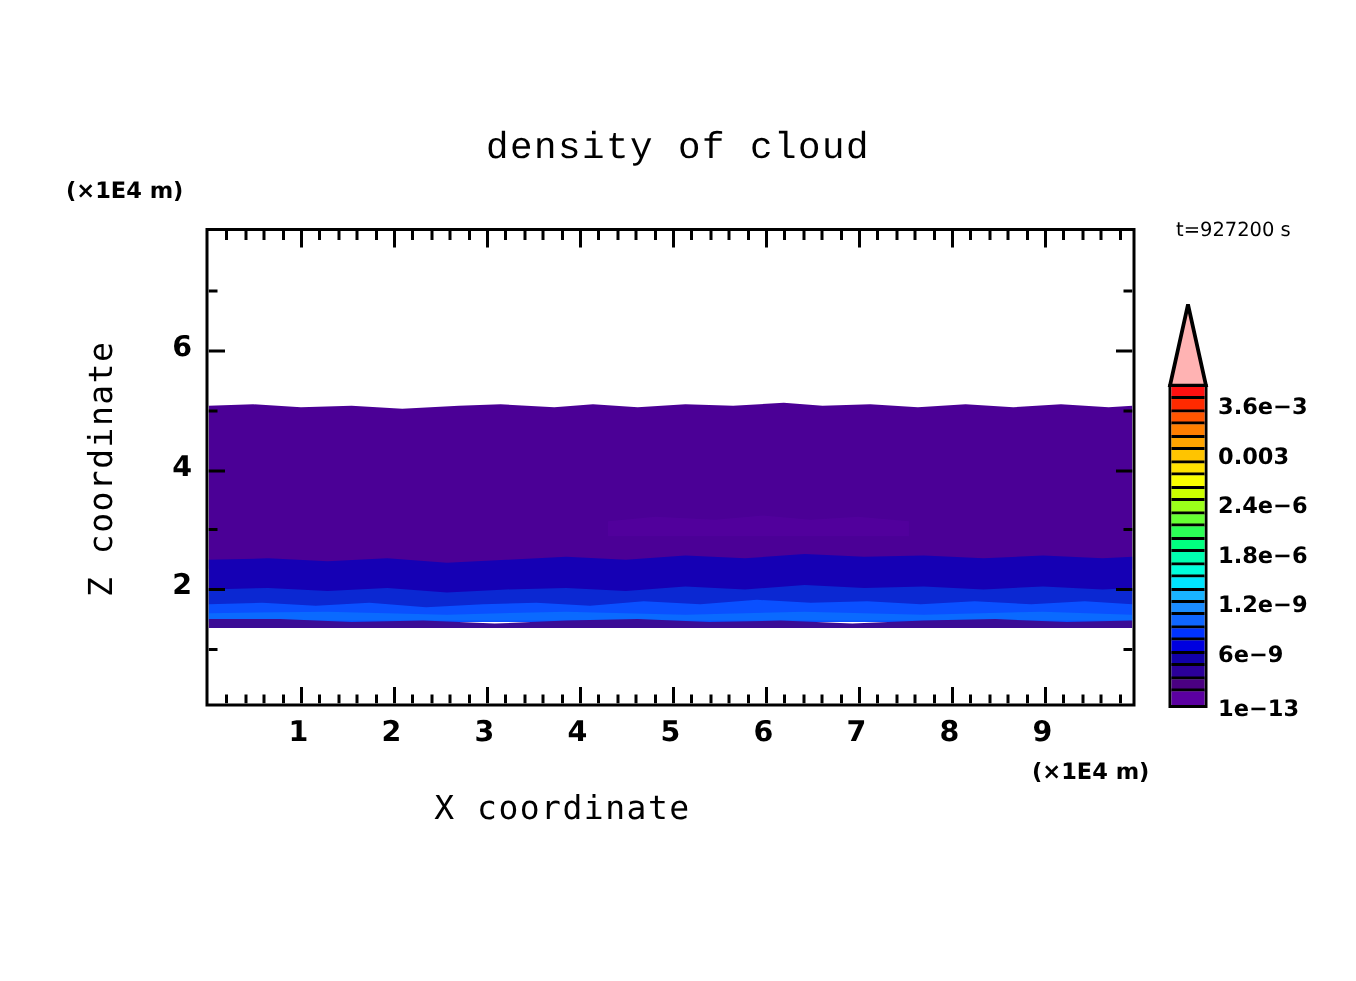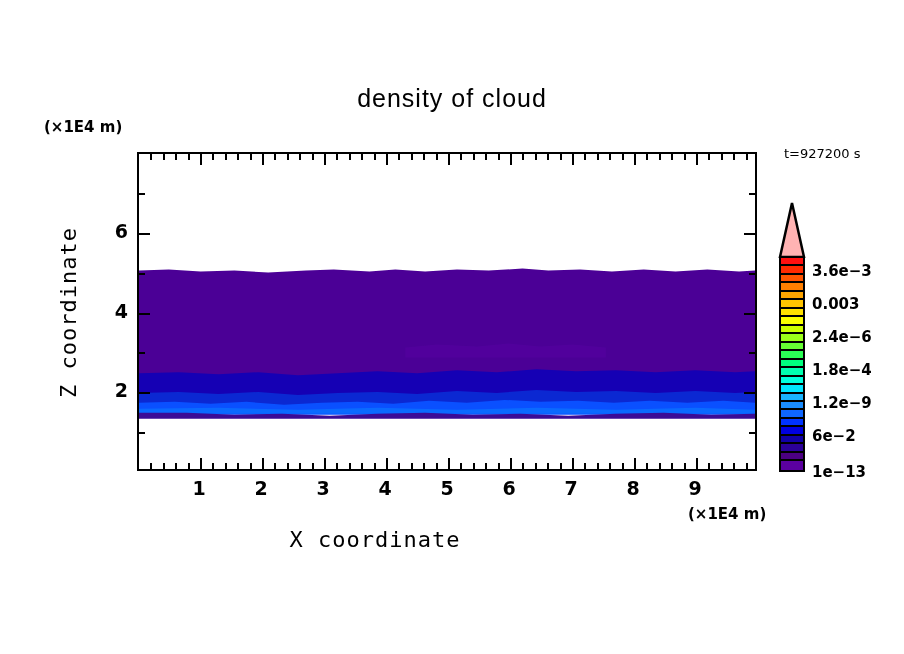--- a/index.html
+++ b/index.html
@@ -3,21 +3,21 @@
 <meta charset="utf-8">
 <style>
   html,body{margin:0;padding:0;background:#ffffff;}
   body{width:904px;height:654px;position:relative;overflow:hidden;
        font-family:"DejaVu Sans Mono","Liberation Mono",monospace;color:#000;}
 
   .abs{position:absolute;}
 
   
   #plot-title{left:0;top:84px;width:904px;text-align:center;
-      font-size:25px;letter-spacing:1px;font-family:Liberation Sans, sans-serif;}
+      font-size:25px;letter-spacing:1px;font-family:Liberation Mono, monospace;}
   #units-top-left{left:44px;top:118px;font-size:15px;font-weight:bold;
       font-family:"DejaVu Sans","Liberation Sans",sans-serif;}
   #units-bottom-right{left:688px;top:505px;font-size:15px;font-weight:bold;
       font-family:"DejaVu Sans","Liberation Sans",sans-serif;}
   #time-label{left:784px;top:146px;font-size:13px;
       font-family:"DejaVu Sans","Liberation Sans",sans-serif;}
   #x-axis-title{left:0;top:527px;width:750px;text-align:center;font-size:22px;
       letter-spacing:1px;font-family:"DejaVu Sans Mono",monospace;}
   #y-axis-title{left:-42px;top:300px;width:220px;text-align:center;font-size:22px;
       letter-spacing:1px;transform:rotate(-90deg);transform-origin:center center;
@@ -241,23 +241,23 @@
     <div class="cb-seg" style="background: rgb(75, 0, 130); height: 8.48px;"></div>
     <div class="cb-seg" style="background: rgb(91, 0, 160); height: 8.48px;"></div>
   </div>
 
 <div class="abs" id="x-axis-title">X coordinate</div>
 <div class="abs" id="y-axis-title">Z coordinate</div>
 
 <div class="cb-label" style="top: 262px;">3.6e−3</div>
 <div class="cb-label" style="top: 295px;">0.003</div>
 <div class="cb-label" style="top: 328px;">2.4e−6</div>
-<div class="cb-label" style="top: 361px;">1.8e−4</div>
+<div class="cb-label" style="top: 361px;">1.8e−6</div>
 <div class="cb-label" style="top: 394px;">1.2e−9</div>
-<div class="cb-label" style="top: 427px;">6e−2</div>
+<div class="cb-label" style="top: 427px;">6e−9</div>
 <div class="cb-label" style="top: 463px;">1e−13</div>
 <div class="xtick-label" style="left: 184px;">1</div>
 <div class="xtick-label" style="left: 246px;">2</div>
 <div class="xtick-label" style="left: 308px;">3</div>
 <div class="xtick-label" style="left: 370px;">4</div>
 <div class="xtick-label" style="left: 432px;">5</div>
 <div class="xtick-label" style="left: 494px;">6</div>
 <div class="xtick-label" style="left: 556px;">7</div>
 <div class="xtick-label" style="left: 618px;">8</div>
 <div class="xtick-label" style="left: 680px;">9</div>

